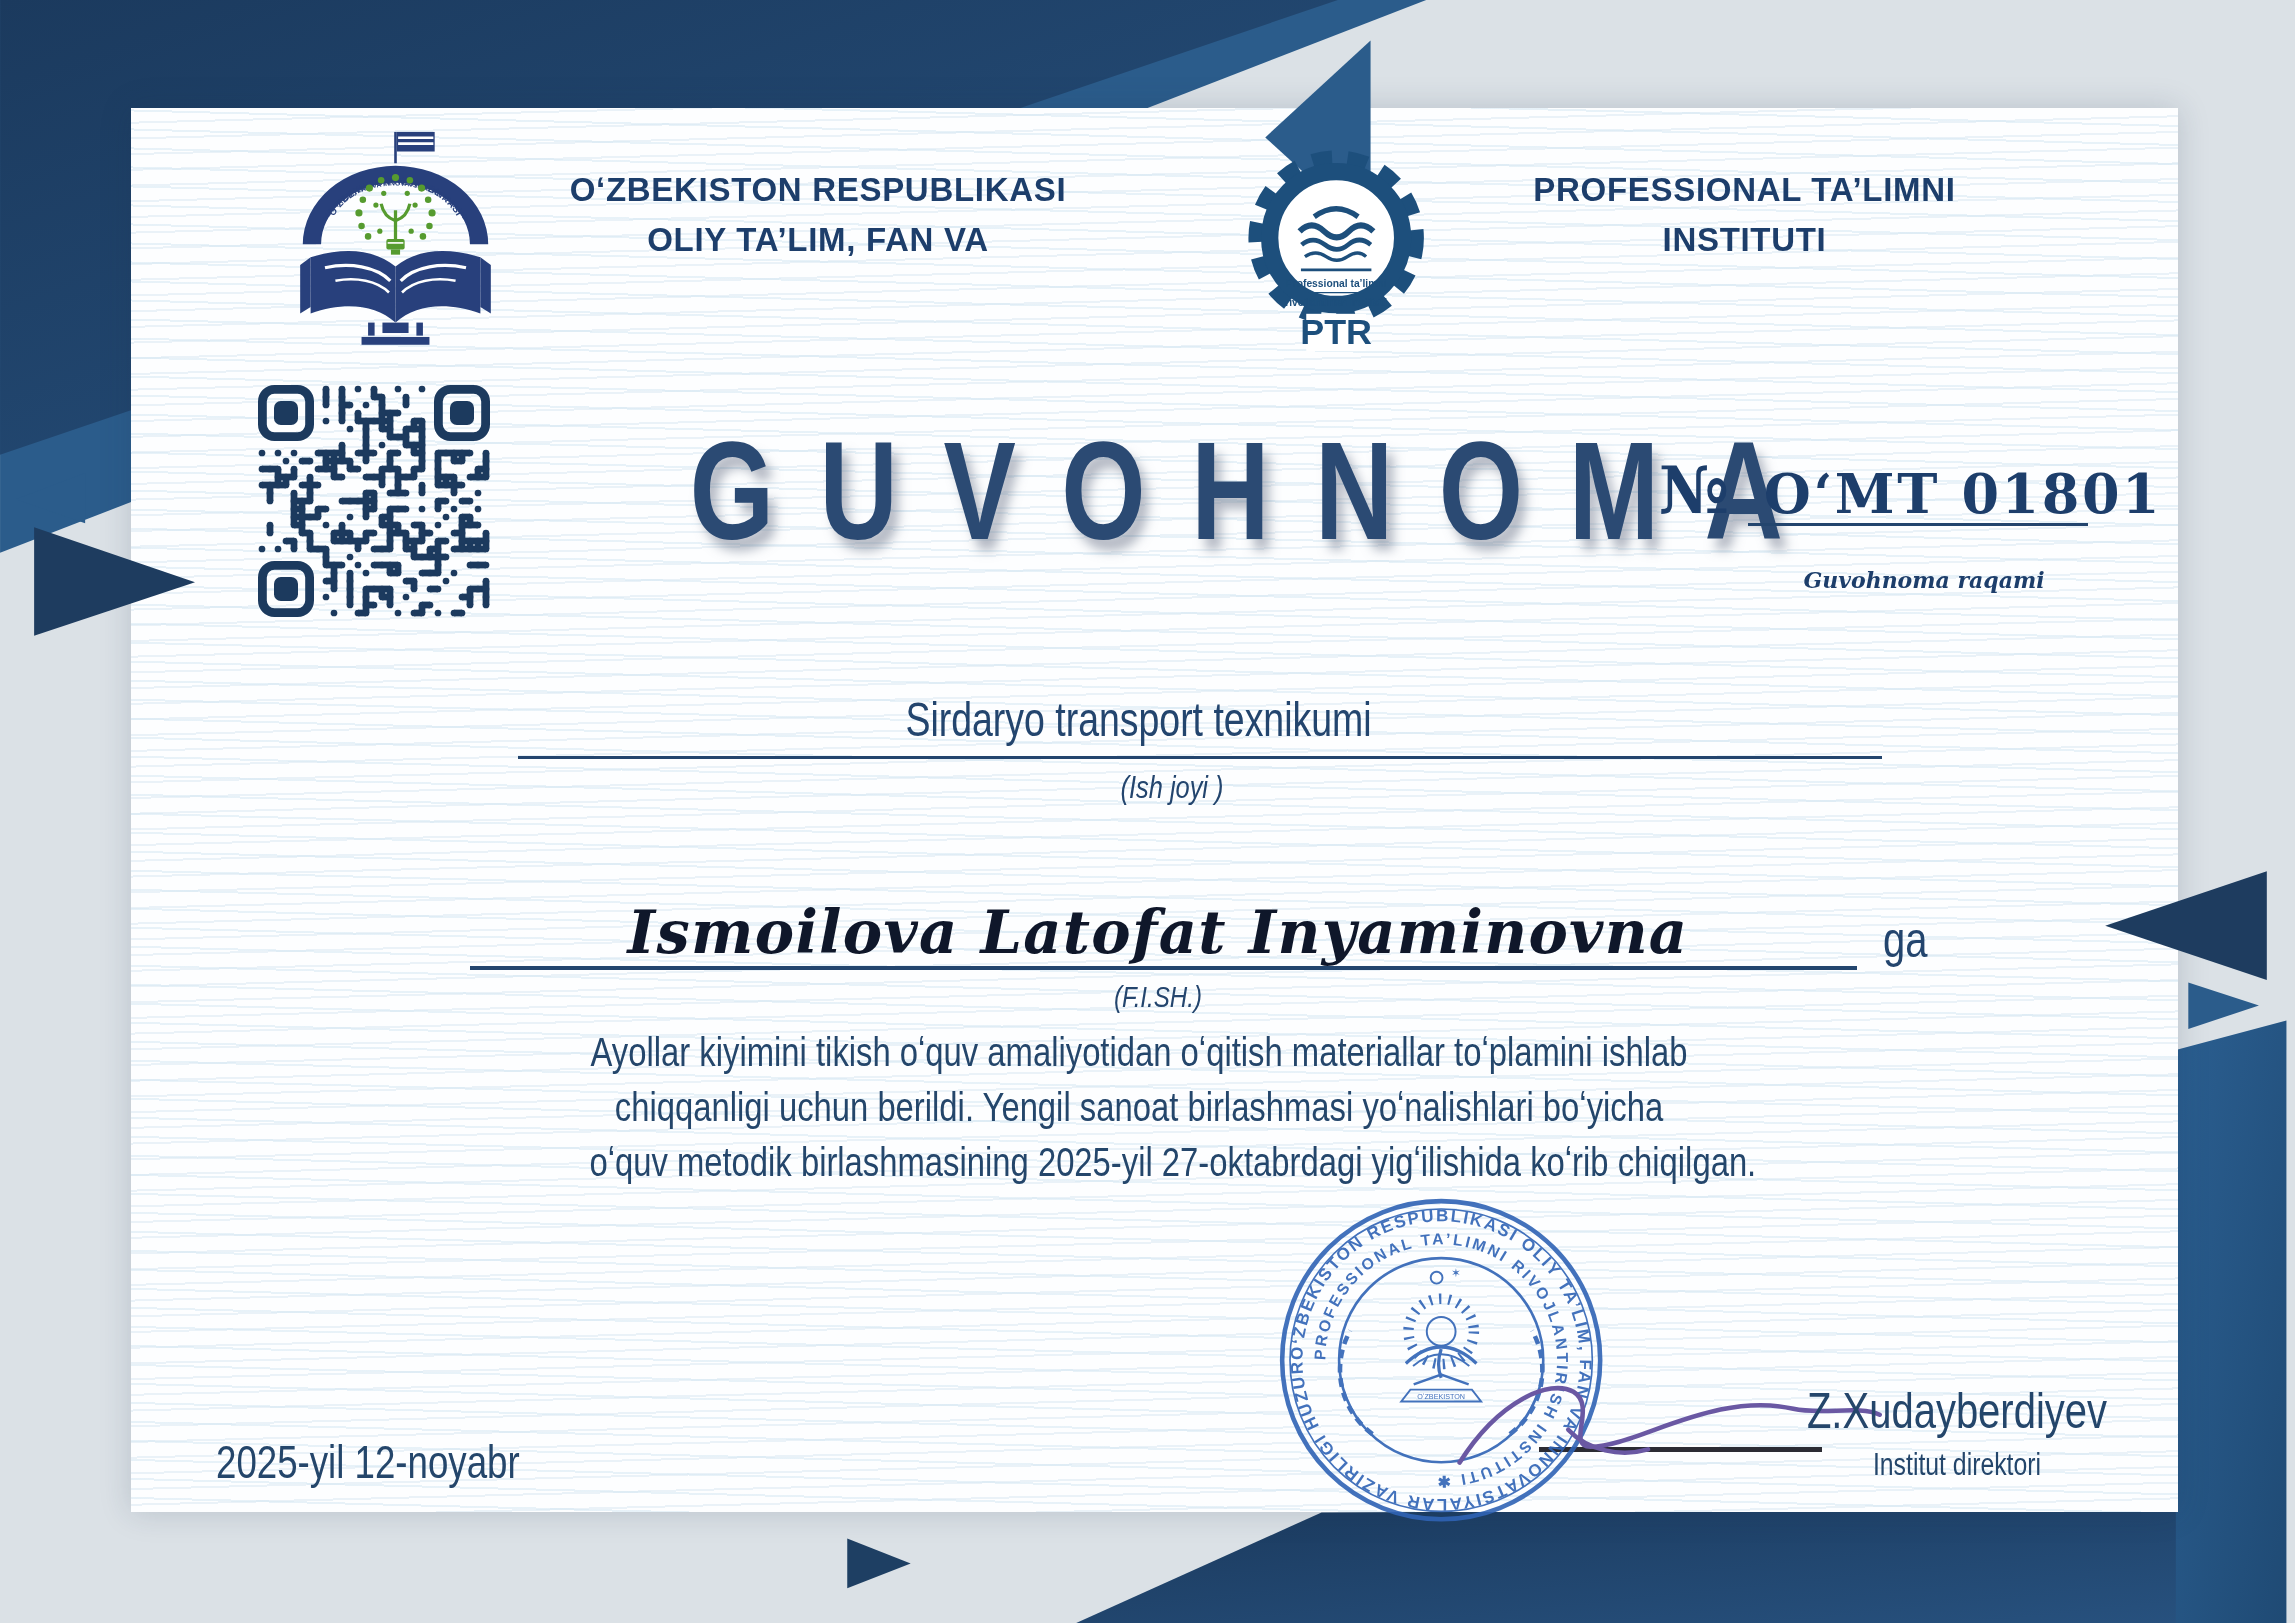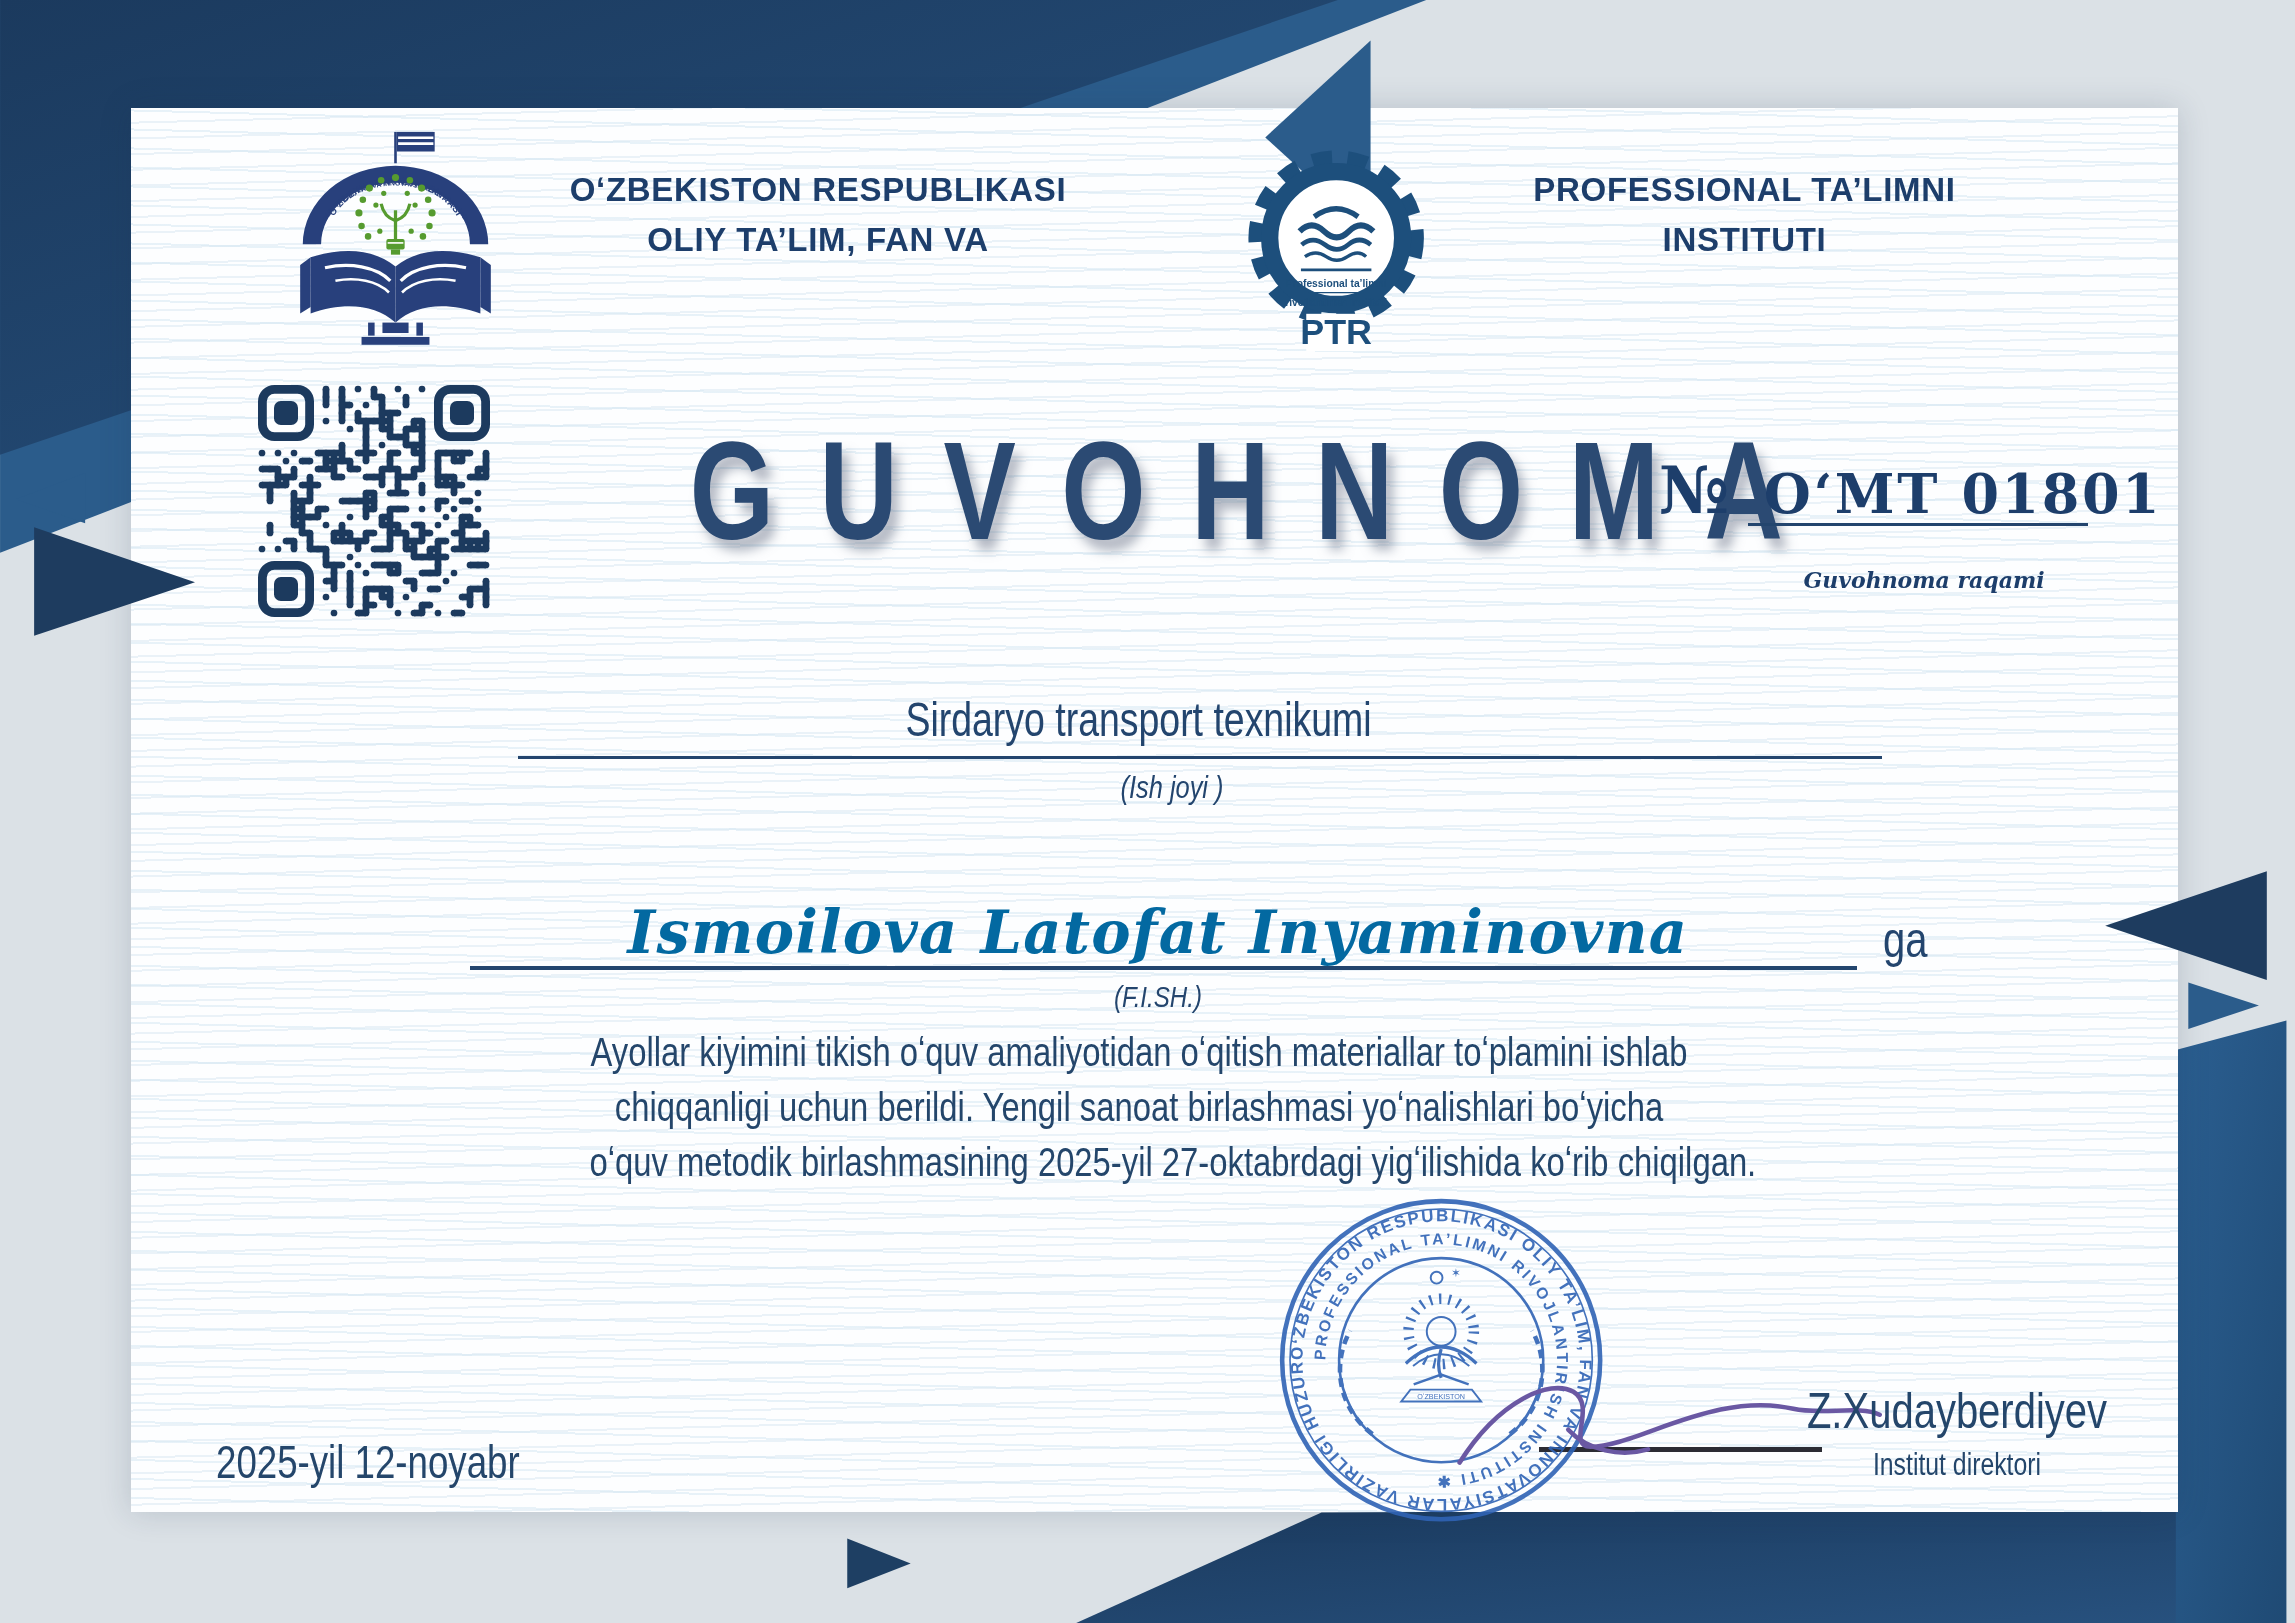--- a/index.html
+++ b/index.html
@@ -23,21 +23,21 @@
   #numPrefix{font-size:65px;font-weight:bold;}
   #numValue{font-size:54px;font-weight:bold;letter-spacing:2.6px;margin-left:20px;}
   .line{background:#23456e;}
   #numCaption{left:1754px;top:531px;width:340px;text-align:center;font-family:"DejaVu Serif",serif;
               font-style:italic;font-weight:bold;font-size:22px;color:#1d3e6b;margin-top:36px;}
   #workplace{left:589px;top:692px;width:1099px;text-align:center;font-size:48px;color:#23456e;
              transform:scaleX(.78);transform-origin:50% 50%;white-space:nowrap;}
   #workCaption{left:681px;top:770px;width:982px;text-align:center;font-style:italic;font-size:31px;
                color:#23456e;transform:scaleX(.82);transform-origin:50% 50%;}
   #recipient{left:458px;top:898px;width:1400px;text-align:center;font-family:"DejaVu Serif",serif;
-             font-style:italic;font-weight:600;font-size:59px;letter-spacing:1.3px;color:#0369a1;white-space:nowrap;}
+             font-style:italic;font-weight:600;font-size:59px;letter-spacing:1.3px;color:#0f172a;white-space:nowrap;}
   #gaSuffix{left:1883px;top:911px;font-size:50px;color:#23456e;transform:scaleX(.8);
             transform-origin:0 50%;}
   #nameCaption{left:667px;top:980px;width:982px;text-align:center;font-style:italic;font-size:29.4px;
                color:#23456e;transform:scaleX(.82);transform-origin:50% 50%;}
   #bodyText{left:452px;top:1025px;width:1374px;text-align:center;font-size:41px;line-height:55px;
             color:#24466b;transform:scaleX(.8);transform-origin:50% 50%;white-space:nowrap;}
   #dateText{left:216px;top:1434px;font-size:47px;color:#24466b;transform:scaleX(.78);
             transform-origin:0 50%;white-space:nowrap;}
   #signer{left:1767px;top:1382px;width:380px;text-align:center;font-size:50px;color:#24466b;
           transform:scaleX(.8);transform-origin:50% 50%;white-space:nowrap;}

